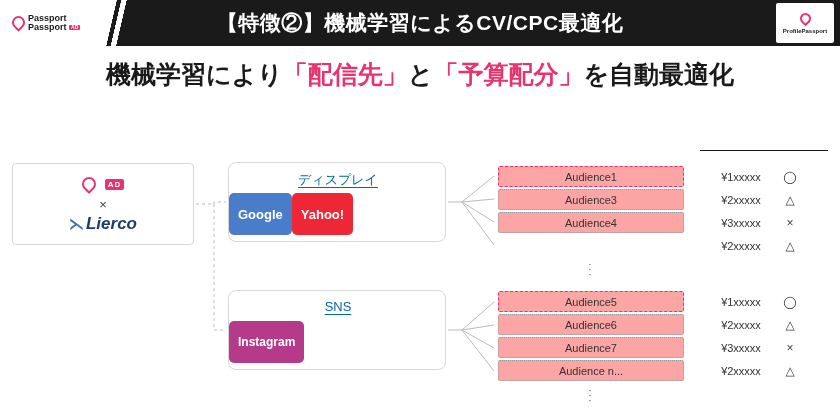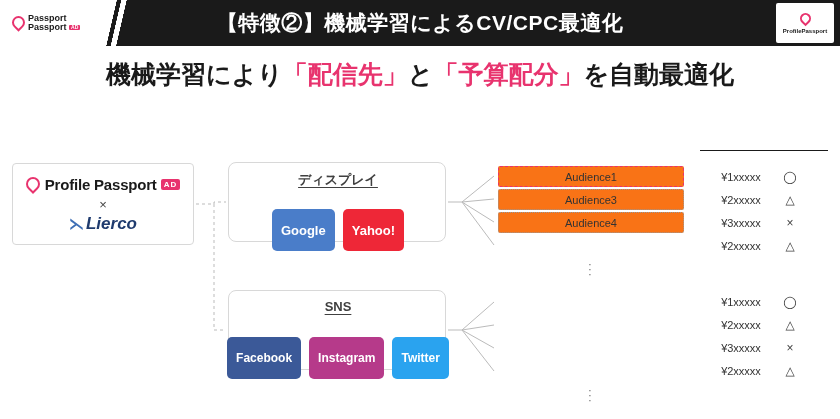--- a/index.html
+++ b/index.html
@@ -139,27 +139,27 @@
     width: 218px; height: 80px;
     border: 1px solid #d8d8d8;
     border-radius: 8px;
     background: #fff;
   }
   #channel-display { left: 228px; top: 162px; }
   #channel-sns { left: 228px; top: 290px; }
   .channel-title {
     position: absolute; top: 8px; left: 0; width: 218px;
     text-align: center;
-    font-size: 13px; font-weight: bold; color: #404040;
+    font-size: 13px; font-weight: normal; color: #0369a1;
     text-decoration: underline;
     text-underline-offset: 3px;
   }
   .chips {
     position: absolute; left: 0; top: 30px; width: 218px;
-    display: flex; justify-content: center; align-items: center; gap: 8px; margin-top: 16px;
+    display: flex; align-items: center; 
   }
   .chip {
     height: 42px;
     border-radius: 5px;
     color: #fff;
     font-weight: bold;
     display: flex; align-items: center; justify-content: center;
     padding: 0 9px;
     font-size: 13px;
     white-space: nowrap;
@@ -178,21 +178,21 @@
   #aud-top { left: 498px; top: 166px; }
   #aud-bottom { left: 498px; top: 291px; }
   .aud-row {
     height: 21px;
     border: 1px dotted #9a9a9a;
     border-radius: 2px;
     margin-bottom: 2px;
     font-size: 11px;
     color: #333;
     display: flex; align-items: center; justify-content: center;
-    background: #f97316;
+    background: #fca5a5;
   }
   .aud-row.highlight {
     border: 1.5px dashed #e8336e;
   }
 
   
   .price-head {
     position: absolute; left: 700px; top: 130px;
     width: 128px;
     text-align: center;
@@ -276,44 +276,41 @@
     <path d="M462,330 L494,325" stroke="#bbbbbb" stroke-width="1" fill="none"></path>
     <path d="M462,330 L494,348" stroke="#bbbbbb" stroke-width="1" fill="none"></path>
     <path d="M462,330 L494,371" stroke="#bbbbbb" stroke-width="1" fill="none"></path>
   </svg>
 
   <div class="product-box">
     <div class="pp-row">
       <span class="pin3">
           <span class="pin-shape3"></span>
         </span>
-      <span class="pp-name">Profile Passport</span>
       <span class="pp-ad">AD</span>
     </div>
     <div class="cross">×</div>
     <div class="lierco">
       <span class="mark">⋋</span>
       <span>Lierco</span>
     </div>
   </div>
 
   <div class="channel-box" id="channel-display">
     <div class="channel-title">ディスプレイ</div>
     <div class="chips">
       <div class="chip chip-google">Google</div>
       <div class="chip chip-yahoo">Yahoo!</div>
     </div>
   </div>
 
   <div class="channel-box" id="channel-sns">
     <div class="channel-title">SNS</div>
     <div class="chips">
-      <div class="chip chip-facebook">Facebook</div>
       <div class="chip chip-instagram">Instagram</div>
-      <div class="chip chip-twitter">Twitter</div>
     </div>
   </div>
 
   <div class="price-head-rule"></div>
 
   <div class="aud-table" id="aud-top">
     <div class="aud-row highlight">Audience1</div>
     <div class="aud-row">Audience3</div>
     <div class="aud-row">Audience4</div>
   </div>
@@ -336,20 +333,26 @@
       <span class="price-mark">△</span>
     </div>
   </div>
 
   <div class="vdots" id="vdots-mid">
     <div>·</div>
     <div>·</div>
     <div>·</div>
   </div>
 
+  <div class="aud-table" id="aud-bottom">
+    <div class="aud-row highlight">Audience5</div>
+    <div class="aud-row">Audience6</div>
+    <div class="aud-row">Audience7</div>
+    <div class="aud-row">Audience n...</div>
+  </div>
 
   <div class="price-list" id="price-bottom">
     <div class="price-row">
       <span class="price-val">¥1xxxxx</span>
       <span class="price-mark">◯</span>
     </div>
     <div class="price-row">
       <span class="price-val">¥2xxxxx</span>
       <span class="price-mark">△</span>
     </div>

